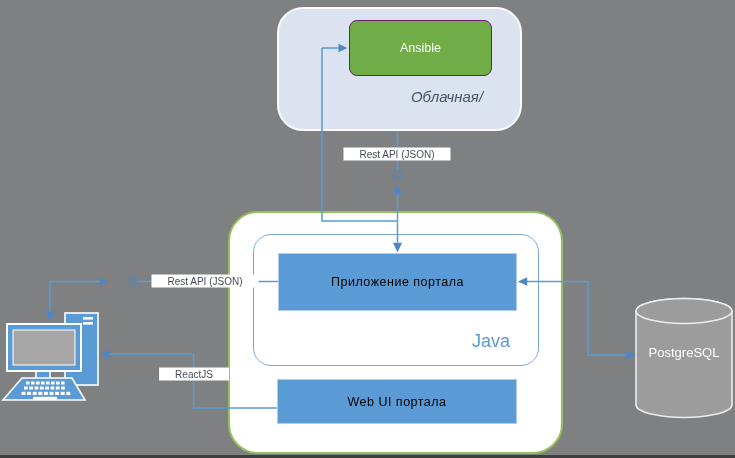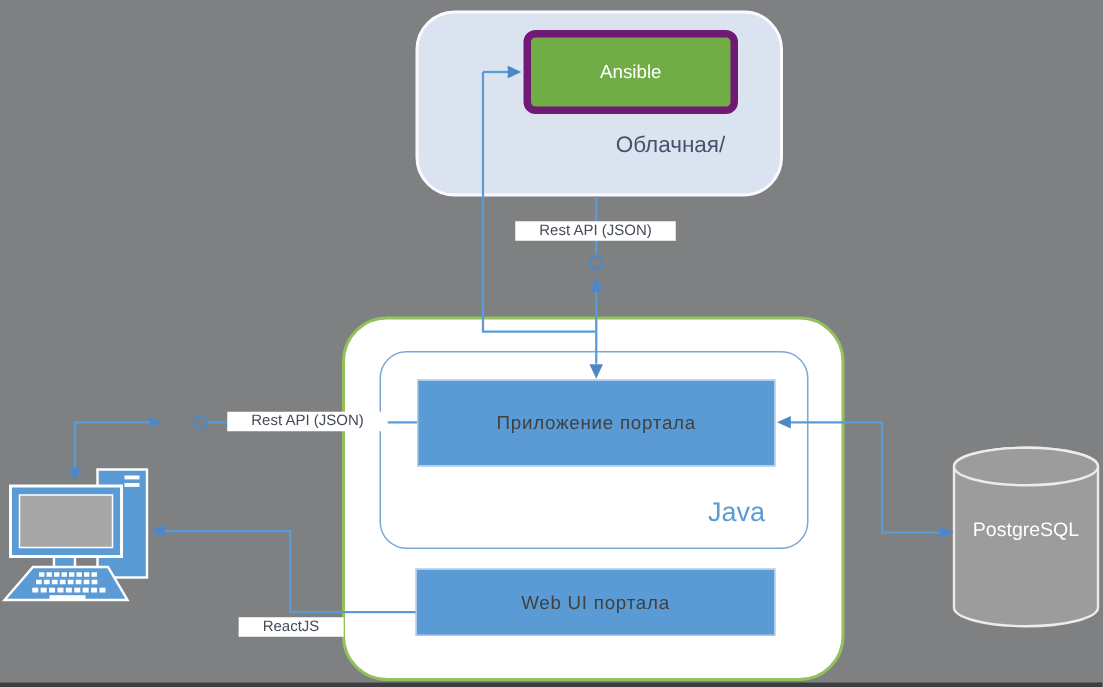--- a/index.html
+++ b/index.html
@@ -10,46 +10,46 @@
   }
   .abs{position:absolute;box-sizing:border-box;}
 
   
   .cloud-box{
     left:277px;top:7px;width:245px;height:124px;
     background:#dbe3f1;border:2px solid #fbfbfd;border-radius:26px;
   }
   .ansible-node{
     left:349px;top:20px;width:143px;height:56px;
-    background:#70ad47;border:5px solid #701a75;border-radius:8px;
+    background:#70ad47;border:1px solid #701a75;border-radius:8px;
     display:flex;align-items:center;justify-content:center;
     color:#ffffff;font-size:12.5px;
   }
   .cloud-label{
     left:312px;top:88px;width:270px;text-align:center;
-    color:#44546a;font-size:15px;line-height:18px;
+    color:#44546a;font-size:15px;line-height:18px;font-style:italic;
   }
 
   
   .main-box{
     left:228px;top:211px;width:335px;height:243px;
     background:#ffffff;border:2.5px solid #94c15c;border-radius:30px;
   }
   .java-group{
     left:253px;top:234px;width:286px;height:132px;
     border:1.5px solid #7aa7d8;border-radius:18px;
   }
   .java-label{
     position:absolute;right:28px;bottom:13px;
     color:#5b9bd5;font-size:18px;
   }
   .blue-node{
     background:#5b9bd5;border:1px solid rgba(255,255,255,0.5);
     display:flex;align-items:center;justify-content:center;
-    color:#404040;font-size:12.5px;letter-spacing:0.5px;
+    color:#000000;font-size:12.5px;letter-spacing:0.5px;
   }
   .app-node{left:278px;top:253px;width:239px;height:58px;}
   .webui-node{left:277px;top:379px;width:240px;height:45px;}
 
   
   .db-svg{left:634px;top:297px;width:100px;height:122px;}
   .db-label{
     left:634px;top:345px;width:100px;text-align:center;
     color:#ffffff;font-size:13px;
   }
@@ -169,15 +169,15 @@
     <g>
       <path d="M527,281.5 H588 V355 H626.5"></path>
       <polygon points="518,281.5 527.2,277.3 527.2,285.7" fill="#4f87c5" stroke="none"></polygon>
       <polygon points="635.8,355 626.5,350.8 626.5,359.2" fill="#4f87c5" stroke="none"></polygon>
     </g>
   </g>
 </svg>
 
 <div class="abs wire-label" style="left:397px;top:154px;">Rest API (JSON)</div>
 <div class="abs wire-label" style="left:205px;top:281px;">Rest API (JSON)</div>
-<div class="abs wire-label" style="left:194px;top:374px;margin-top:44px;">ReactJS</div>
+<div class="abs wire-label" style="left:194px;top:374px;">ReactJS</div>
 
 <div class="abs bottom-strip"></div>
 
 </body></html>

